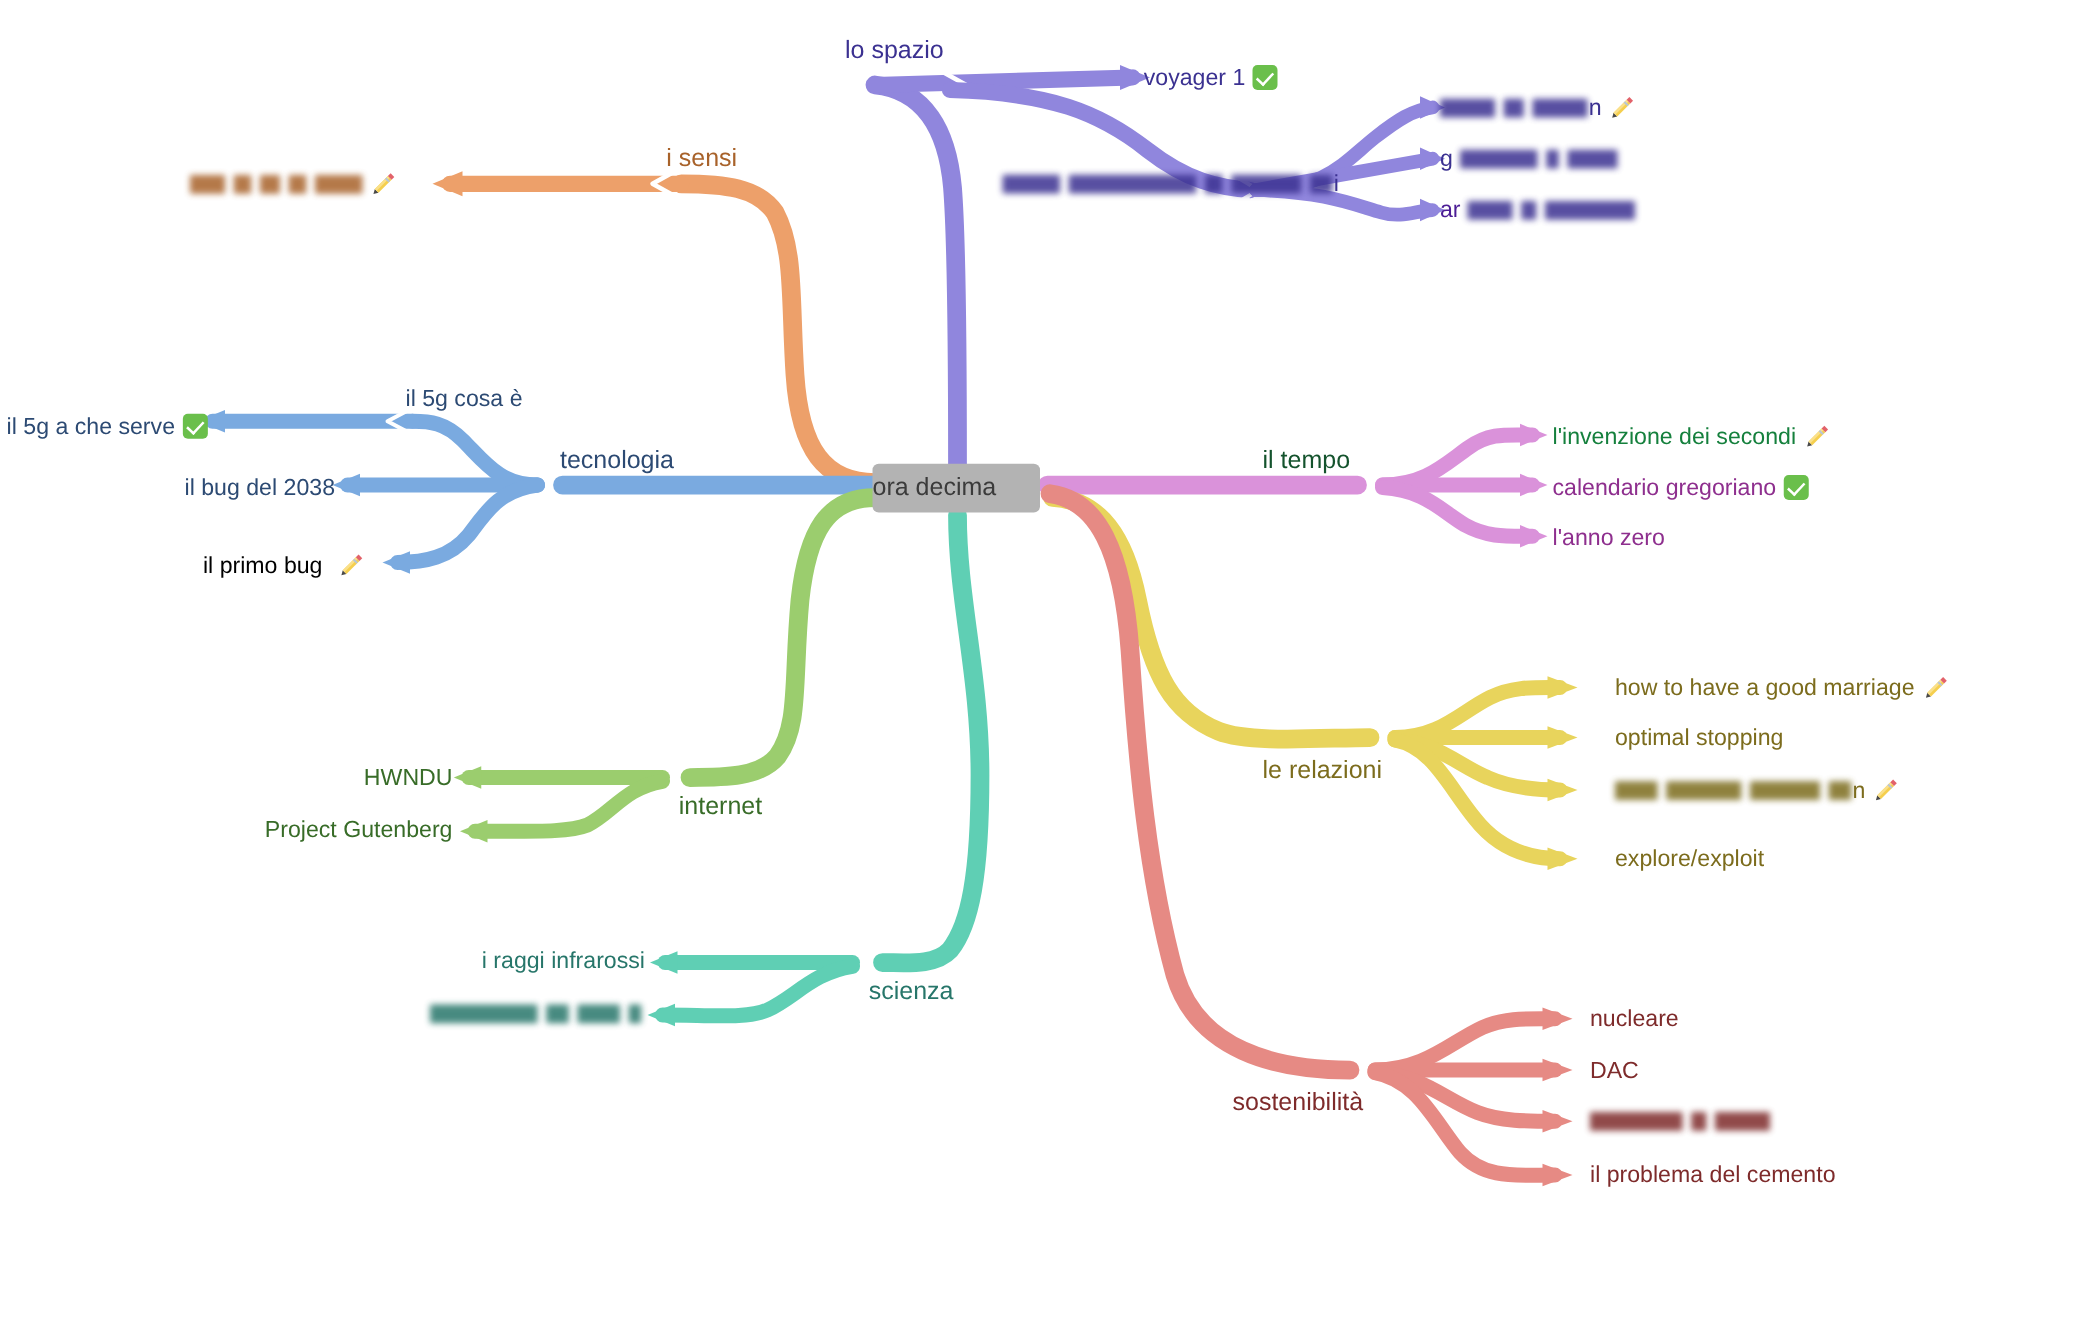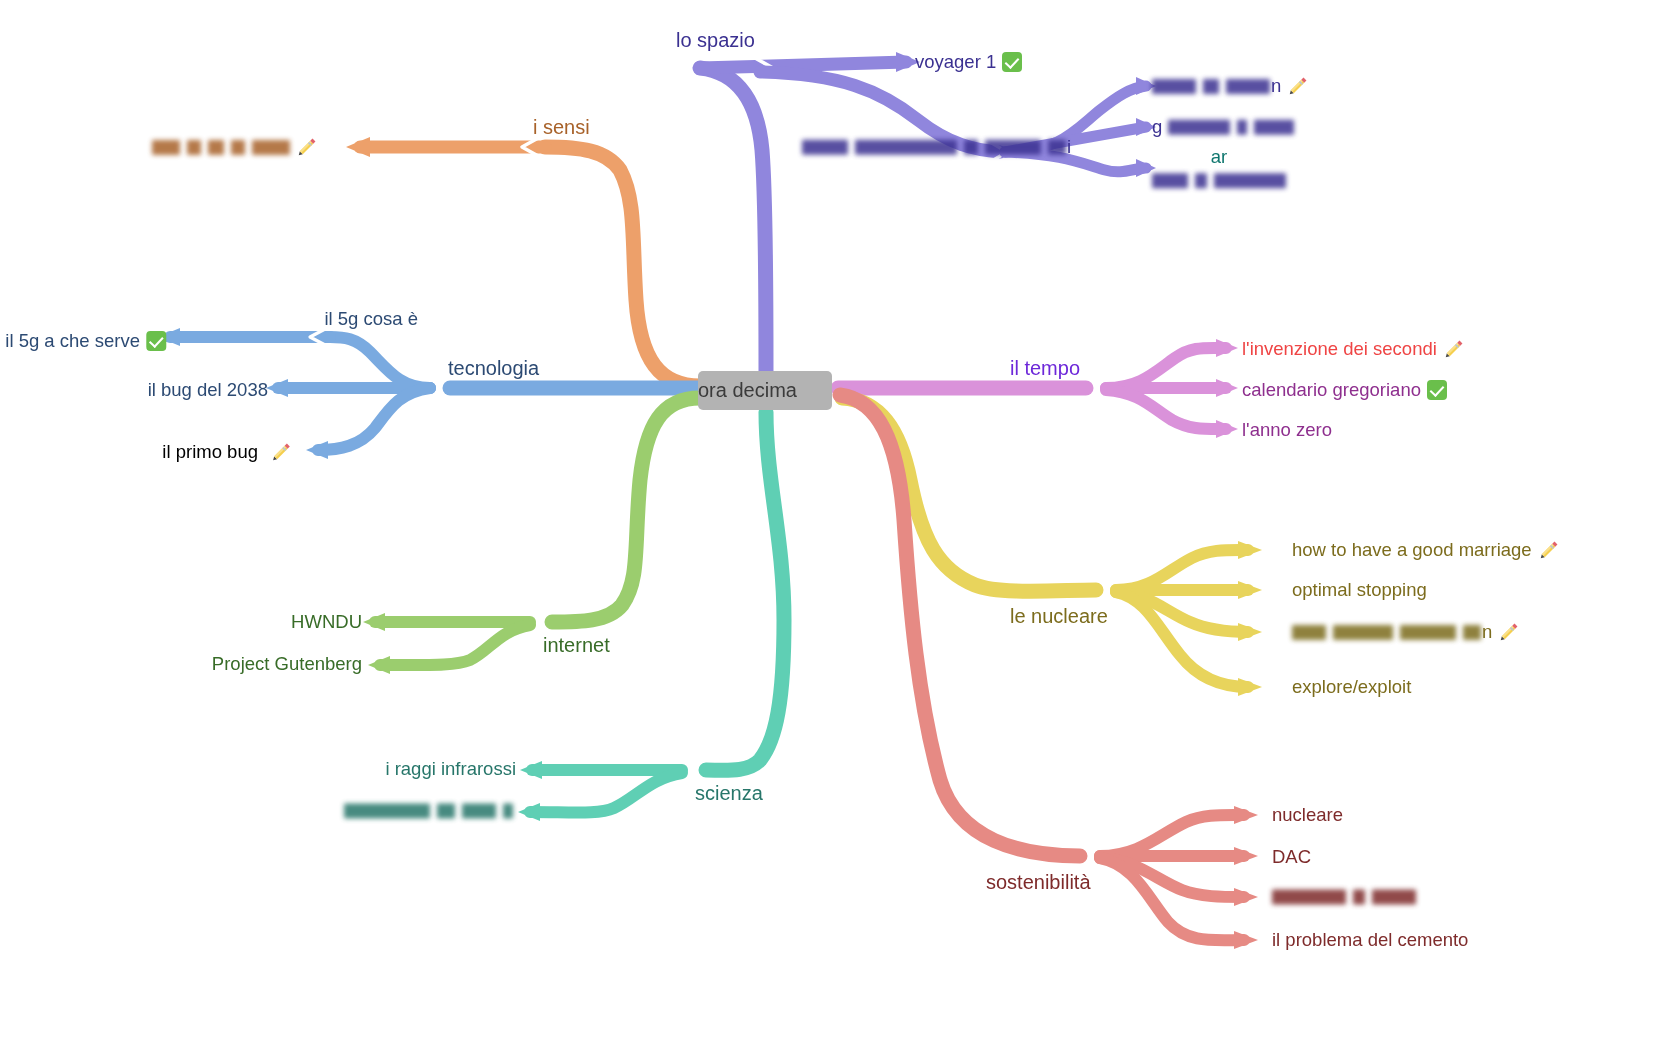--- a/index.html
+++ b/index.html
@@ -257,21 +257,21 @@
         </span>
       </div>
       <div class="node r" style="left: 1152px; top: 127px; color: rgb(59, 49, 145);">
         <span>g</span>
         <span class="redact-group">
           <span class="redacted" style="width:62px;background:#3b3191;"></span>
           <span class="redacted" style="width:10px;background:#3b3191;"></span>
           <span class="redacted" style="width:40px;background:#3b3191;"></span>
         </span>
       </div>
-      <div class="node r" style="left: 1152px; top: 168px; color: #0f766e; flex-direction: column;">
+      <div class="node r" style="left: 1152px; top: 168px; color: #4c1d95;">
         <span>ar</span>
         <span class="redact-group">
           <span class="redacted" style="width:36px;background:#3b3191;"></span>
           <span class="redacted" style="width:12px;background:#3b3191;"></span>
           <span class="redacted" style="width:72px;background:#3b3191;"></span>
         </span>
       </div>
       <div class="branch-title" style="left: 533px; top: 117px; color: rgb(168, 98, 42);">i sensi</div>
       <div class="node l" style="left: 318px; top: 147px; color: rgb(168, 98, 42);">
         <span class="redact-group">
@@ -326,41 +326,41 @@
         <span>i raggi infrarossi</span>
       </div>
       <div class="node l" style="left: 513px; top: 811px; color: rgb(39, 118, 106);">
         <span class="redact-group">
           <span class="redacted" style="width:86px;background:#27766a;"></span>
           <span class="redacted" style="width:18px;background:#27766a;"></span>
           <span class="redacted" style="width:34px;background:#27766a;"></span>
           <span class="redacted" style="width:10px;background:#27766a;"></span>
         </span>
       </div>
-      <div class="branch-title" style="left: 1010px; top: 358px; color: #6d28d9;">il tempo</div>
-      <div class="node r" style="left: 1242px; top: 349px; color: #ef4444;">
+      <div class="branch-title" style="left: 1010px; top: 358px; color: #14532d;">il tempo</div>
+      <div class="node r" style="left: 1242px; top: 349px; color: #15803d;">
         <span>l'invenzione dei secondi</span>
         <span class="pencil">
           <svg width="22" height="22" viewBox="0 0 24 24">
             <polygon points="3,21 4.2,16.6 7.4,19.8" fill="#4a4a4a"></polygon>
             <polygon points="4.2,16.6 15.6,5.2 18.8,8.4 7.4,19.8" fill="#f5cf4e"></polygon>
             <polygon points="4.2,16.6 15.6,5.2 17.2,6.8 5.8,18.2" fill="#fae08a"></polygon>
             <polygon points="15.6,5.2 18,2.8 21.2,6 18.8,8.4" fill="#e2626a"></polygon>
             <polygon points="14.3,6.5 17.5,9.7 16.2,11 13,7.8" fill="#b8c6d6"></polygon>
           </svg>
         </span>
       </div>
       <div class="node r" style="left: 1242px; top: 390px; color: rgb(142, 47, 142);">
         <span>calendario gregoriano</span>
         <span class="check"></span>
       </div>
       <div class="node r" style="left: 1242px; top: 430px; color: rgb(142, 47, 142); text-align: right;">
         <span>l'anno zero</span>
       </div>
-      <div class="branch-title" style="left: 1010px; top: 606px; color: rgb(124, 108, 29);">le nucleare</div>
+      <div class="branch-title" style="left: 1010px; top: 606px; color: rgb(124, 108, 29);">le relazioni</div>
       <div class="node r" style="left: 1292px; top: 550px; color: rgb(124, 108, 29);">
         <span>how to have a good marriage</span>
         <span class="pencil">
           <svg width="22" height="22" viewBox="0 0 24 24">
             <polygon points="3,21 4.2,16.6 7.4,19.8" fill="#4a4a4a"></polygon>
             <polygon points="4.2,16.6 15.6,5.2 18.8,8.4 7.4,19.8" fill="#f5cf4e"></polygon>
             <polygon points="4.2,16.6 15.6,5.2 17.2,6.8 5.8,18.2" fill="#fae08a"></polygon>
             <polygon points="15.6,5.2 18,2.8 21.2,6 18.8,8.4" fill="#e2626a"></polygon>
             <polygon points="14.3,6.5 17.5,9.7 16.2,11 13,7.8" fill="#b8c6d6"></polygon>
           </svg>

